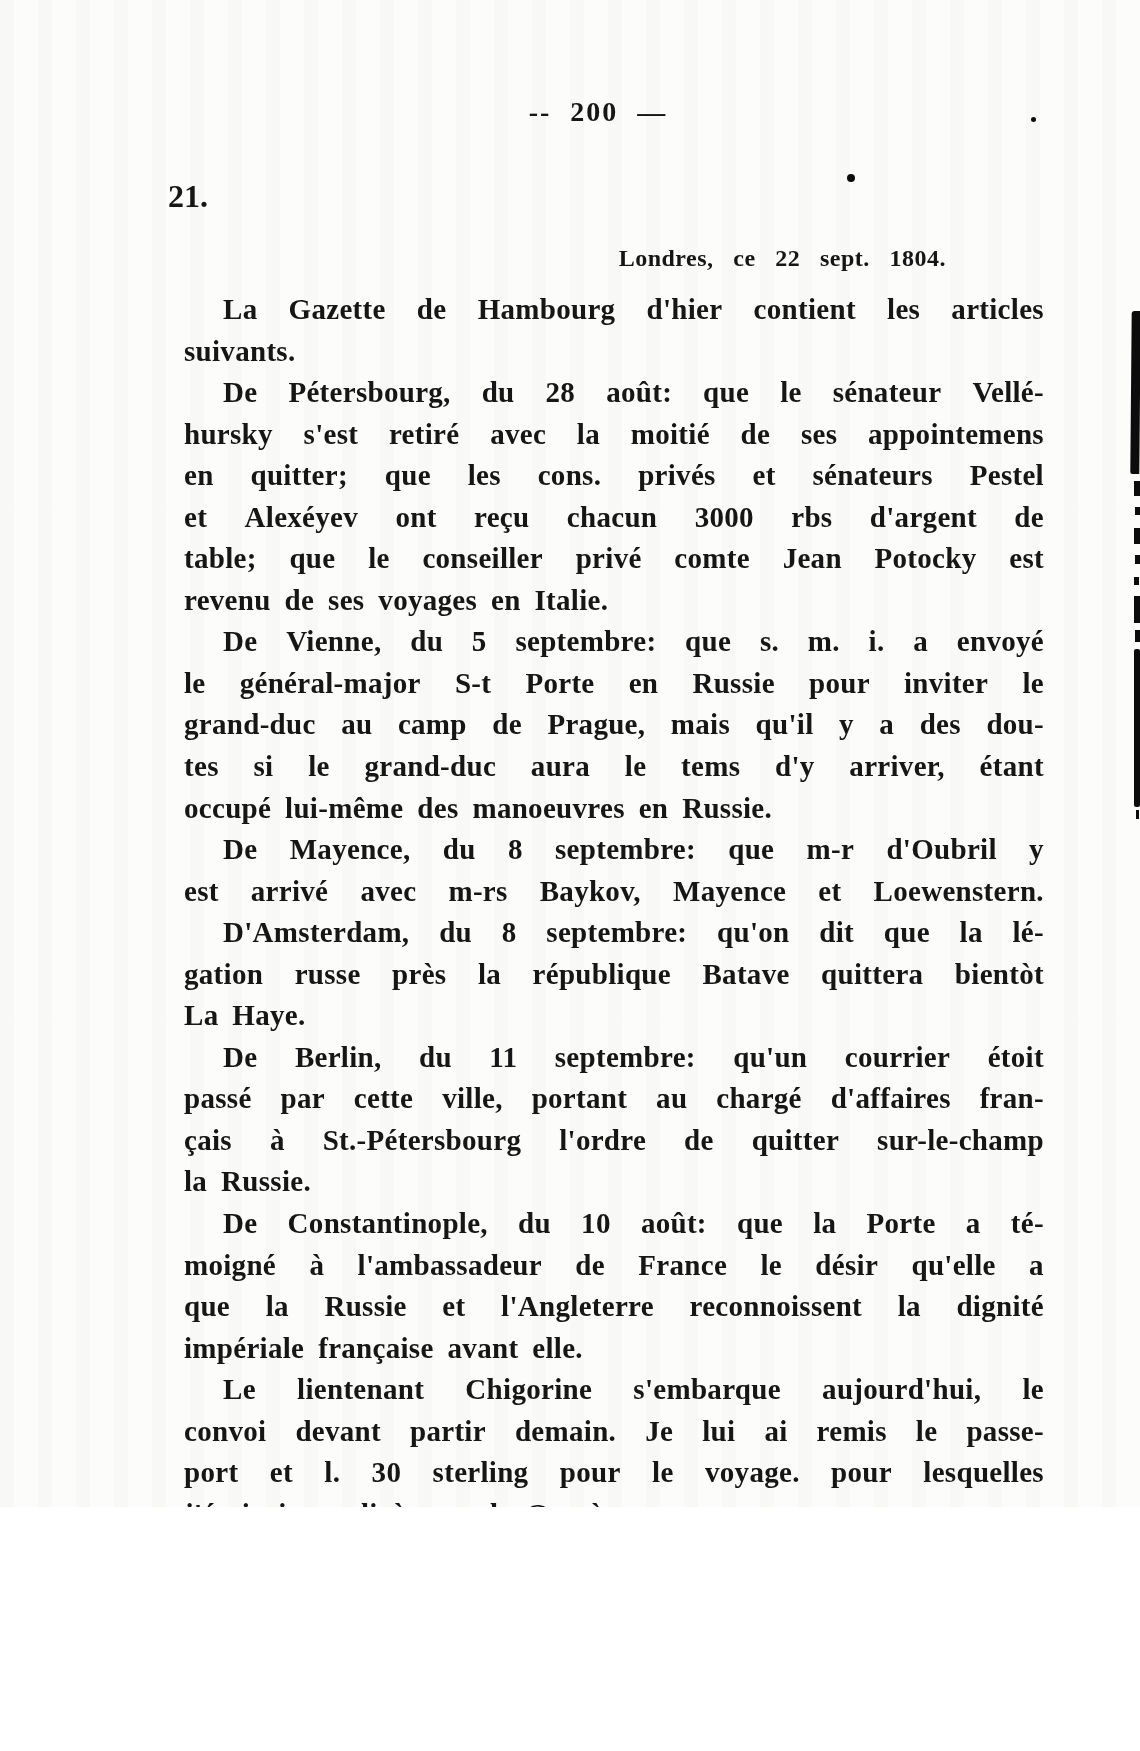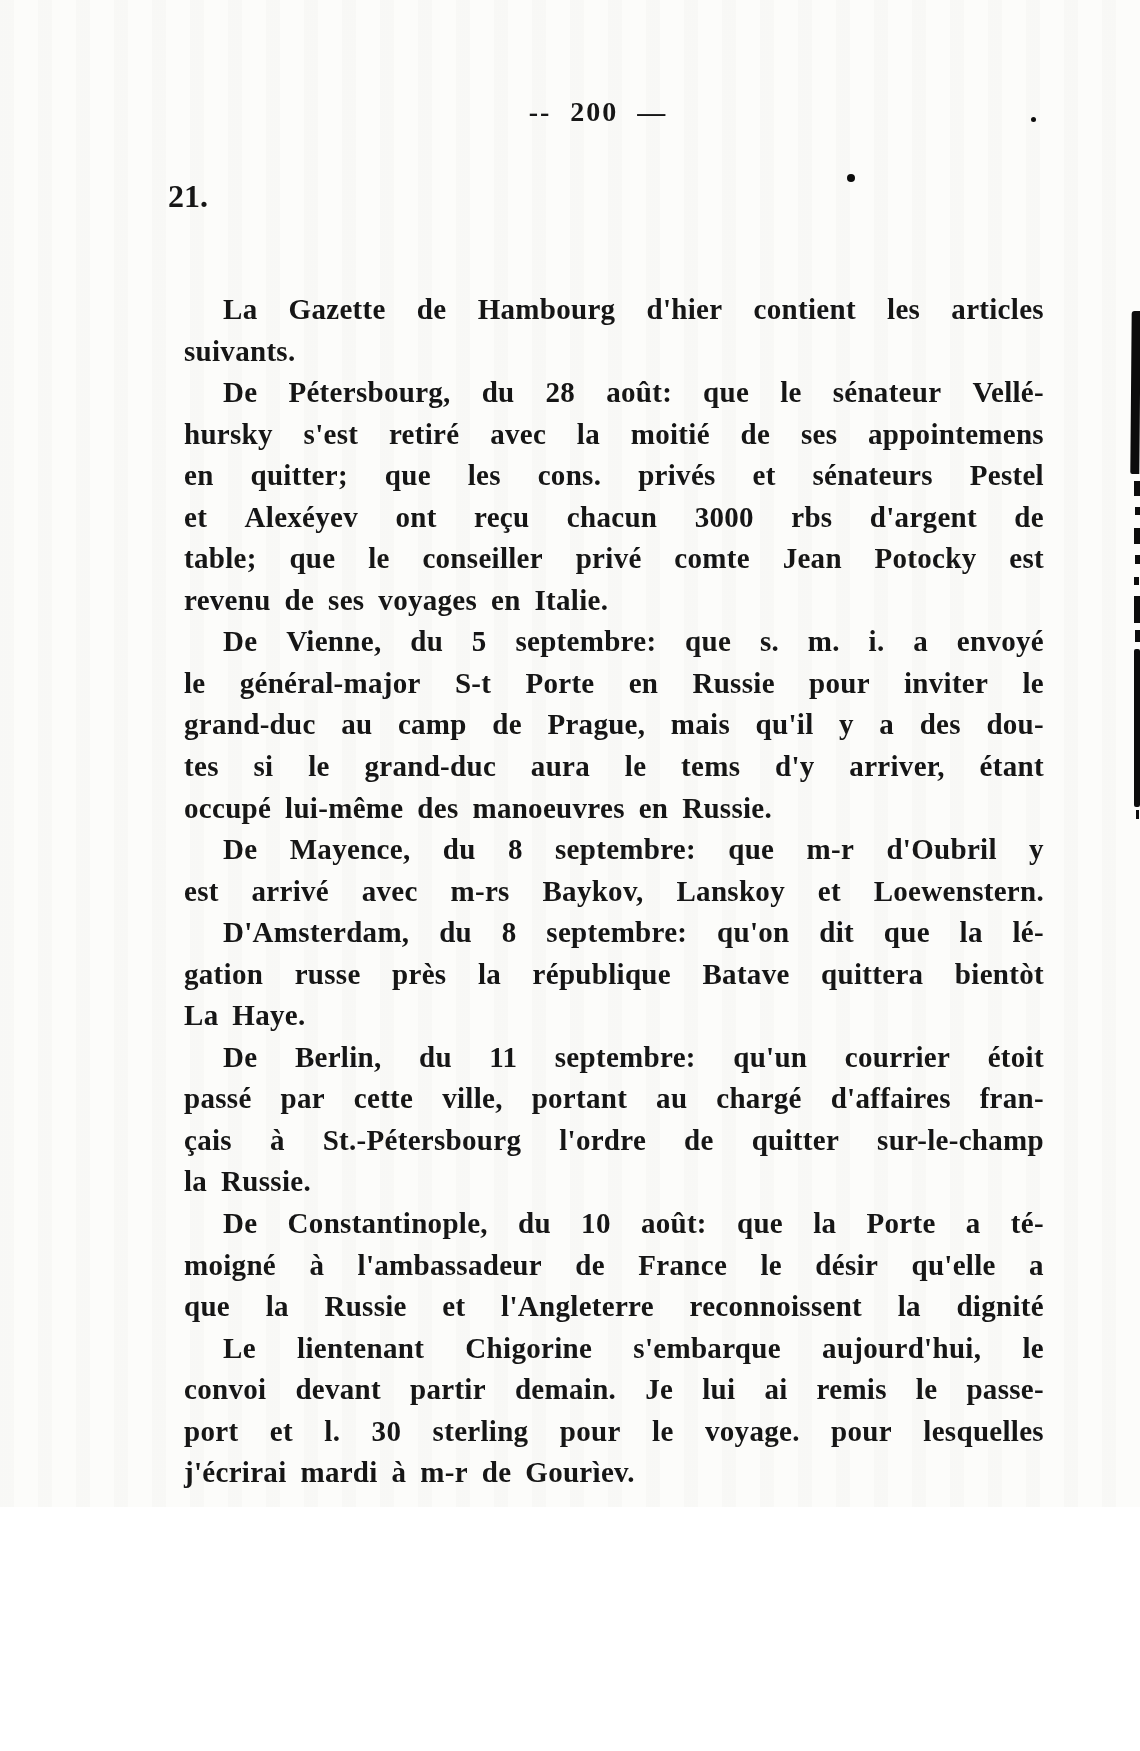--- a/index.html
+++ b/index.html
@@ -76,20 +76,21 @@
 </style>
 </head>
 <body>
 
 <div class="scan-page">
 
   <div class="page-header">-- 200 —</div>
 
   <div class="section-number">21.</div>
 
+  <div class="dateline">Londres, ce 22 sept. 1804.</div>
 
   <div class="page-body">
       <div class="line just indent">
         <span>La</span>
         <span>Gazette</span>
         <span>de</span>
         <span>Hambourg</span>
         <span>d'hier</span>
         <span>contient</span>
         <span>les</span>
@@ -228,21 +229,21 @@
         <span>m-r</span>
         <span>d'Oubril</span>
         <span>y</span>
       </div>
       <div class="line just">
         <span>est</span>
         <span>arrivé</span>
         <span>avec</span>
         <span>m-rs</span>
         <span>Baykov,</span>
-        <span>Lanskoy</span>
+        <span>Mayence</span>
         <span>et</span>
         <span>Loewenstern.</span>
       </div>
       <div class="line just indent">
         <span>D'Amsterdam,</span>
         <span>du</span>
         <span>8</span>
         <span>septembre:</span>
         <span>qu'on</span>
         <span>dit</span>
@@ -323,20 +324,26 @@
       </div>
       <div class="line just">
         <span>que</span>
         <span>la</span>
         <span>Russie</span>
         <span>et</span>
         <span>l'Angleterre</span>
         <span>reconnoissent</span>
         <span>la</span>
         <span>dignité</span>
+      </div>
+      <div class="line last">
+        <span>impériale</span>
+        <span>française</span>
+        <span>avant</span>
+        <span>elle.</span>
       </div>
       <div class="line just indent">
         <span>Le</span>
         <span>lientenant</span>
         <span>Chigorine</span>
         <span>s'embarque</span>
         <span>aujourd'hui,</span>
         <span>le</span>
       </div>
       <div class="line just">

